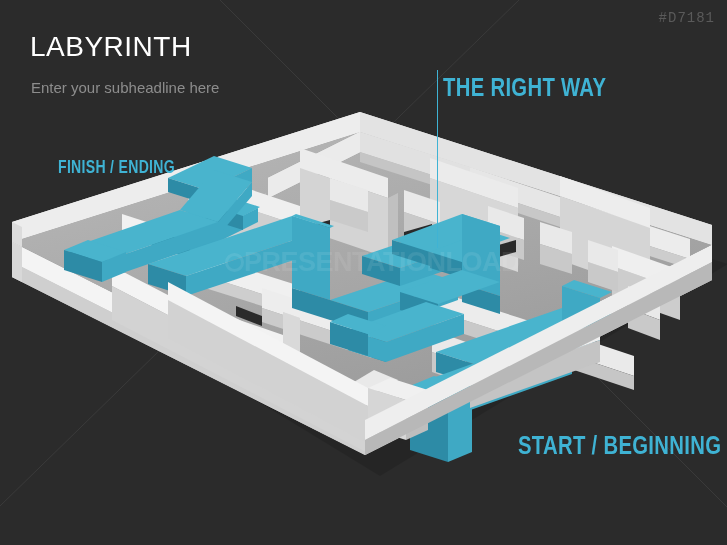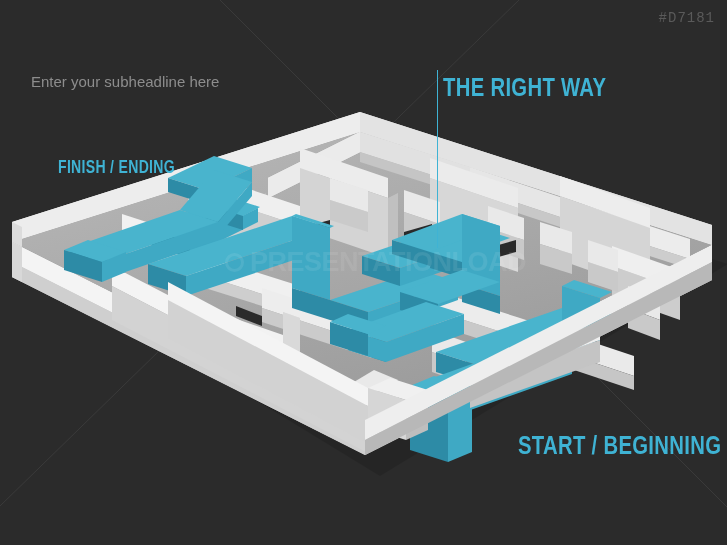--- a/index.html
+++ b/index.html
@@ -19,21 +19,21 @@
   .hairline{position:absolute;pointer-events:none;}
   
   #title{
     position:absolute;left:30px;top:33px;
     font-size:28px;letter-spacing:.5px;
     color:#ffffff;font-weight:400;
     font-family:"Liberation Sans", sans-serif;
     line-height:1;
   }
   #subtitle{
-    position:absolute;left:31px;top:74px;
+    position:absolute;left:31px;top:80px;
     font-size:15px;color:#8d8d8d;font-weight:400;
     font-family:"Liberation Sans", sans-serif;
     line-height:1;
   }
   #refcode{
     position:absolute;right:12px;top:10px;
     font-size:14px;color:#5a5a5a;
     font-family:"Liberation Mono", monospace;
     letter-spacing:1px;
   }
@@ -57,21 +57,21 @@
     background:#3fb3d4;
   }
   
   #watermark{
     position:absolute;left:225px;top:247px;
     font-size:27px;font-weight:700;
     color:rgba(255,255,255,.085);
     font-family:"Liberation Sans", sans-serif;
     letter-spacing:-0.5px;white-space:nowrap;
     pointer-events:none;
-    display:flex;align-items:center;gap:6px;
+    display:flex;align-items:center;
   }
   #wm-mark{
     width:19px;height:19px;border:3px solid rgba(255,255,255,.085);
     border-radius:50%;display:inline-block;
     box-sizing:border-box;
   }
   #maze{position:absolute;left:0;top:0;}
 </style>
 </head>
 <body>
@@ -407,20 +407,21 @@
       <polygon points="365,440 712,262 712,280 365,455" fill="#b8b8b8"></polygon>
     </g>
   </svg>
 
   <div id="watermark">
     <span id="wm-mark"></span>
     <span>PRESENTATIONLOAD</span>
   </div>
 
   <div id="refcode">#D7181</div>
+  <div id="title">LABYRINTH</div>
   <div id="subtitle">Enter your subheadline here</div>
 
   <div id="lbl-finish" class="callout">FINISH / ENDING</div>
   <div id="right-way-leader"></div>
   <div id="lbl-right" class="callout">THE RIGHT WAY</div>
   <div id="lbl-start" class="callout">START / BEGINNING</div>
 
 </div>
 
 </body></html>

